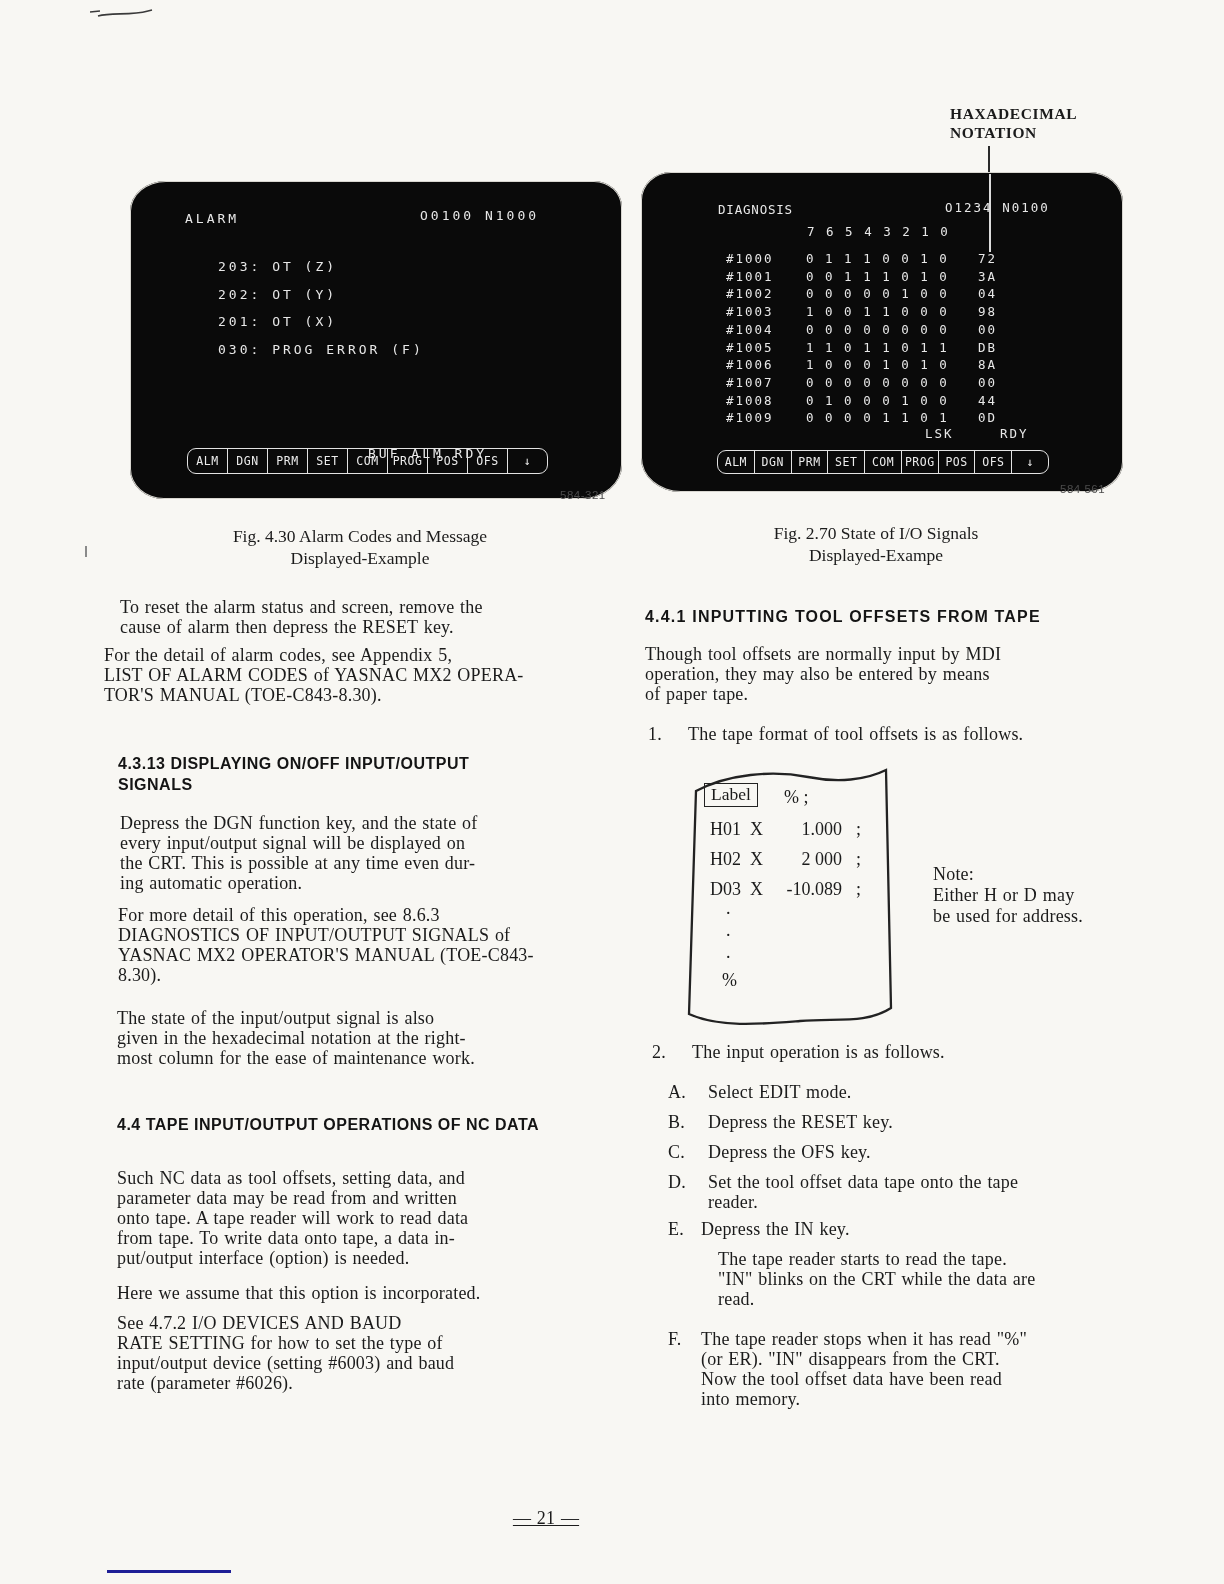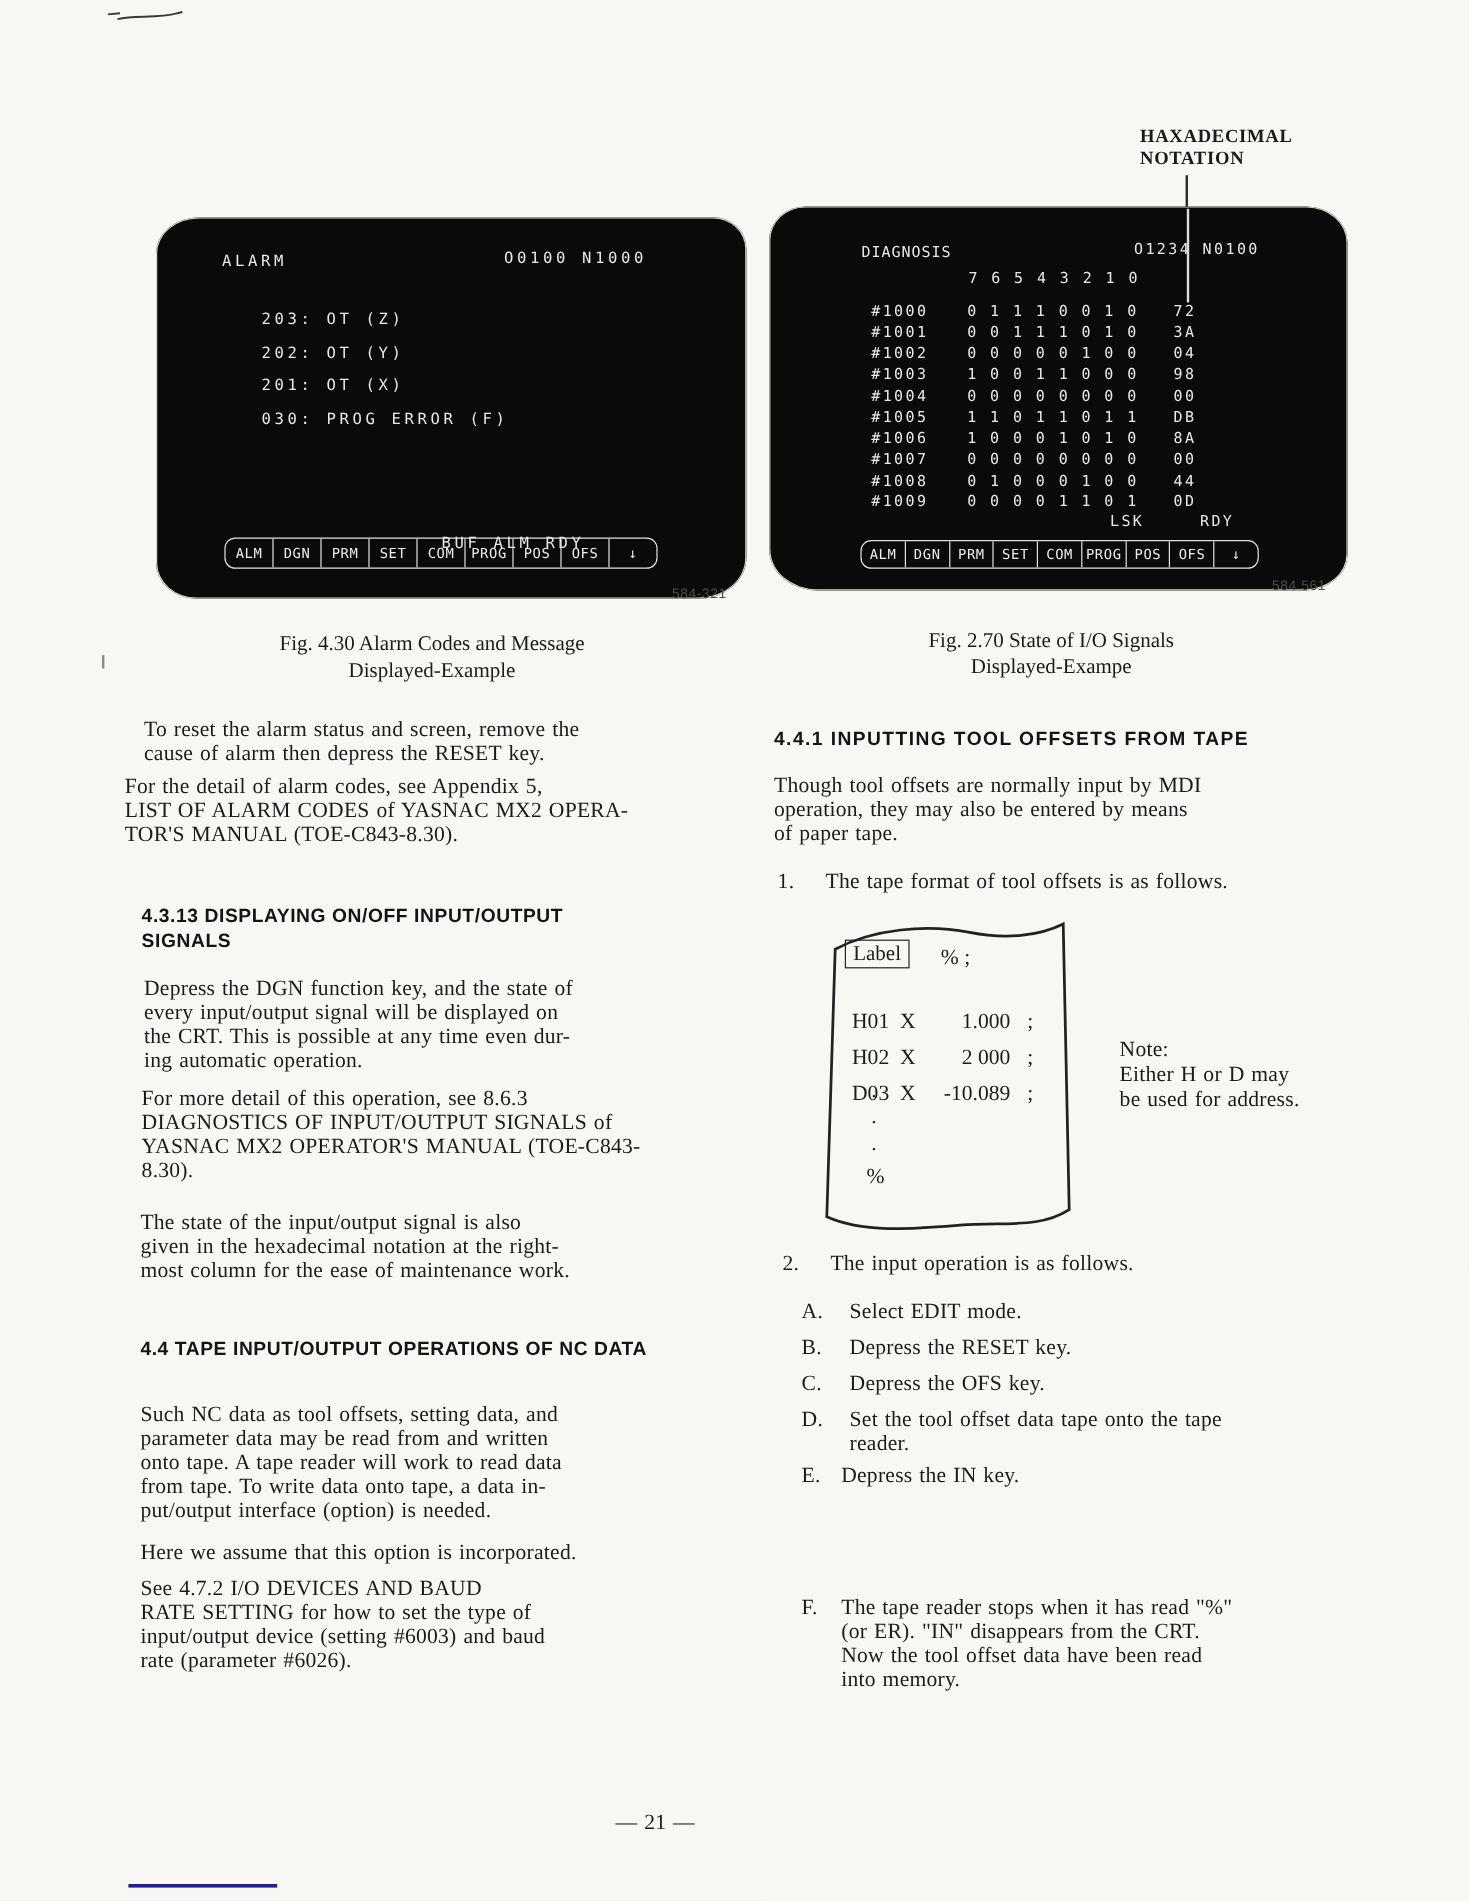--- a/index.html
+++ b/index.html
@@ -35,21 +35,21 @@
   .pre{white-space:pre;}
   .caption{font-size:17.5px;line-height:21.5px;text-align:center;white-space:pre-line;}
   .photo-id{font-family:"Liberation Sans", sans-serif;font-size:11.5px;color:#4c4c4c;letter-spacing:0.5px;}
   .annot-label{font-weight:bold;font-size:15.5px;line-height:19px;letter-spacing:0.6px;white-space:pre-line;font-family:"Liberation Serif", serif;}
   .vline-black{position:absolute;width:2px;background:#2a2a2a;}
   .vline-white{position:absolute;width:2px;background:#dcdcdc;}
   .li-row{display:flex;}
   .li-no{flex:0 0 40px;}
   .li-no-narrow{flex:0 0 33px;}
   .tape-text{font-size:18px;line-height:20px;}
-  .tape-row{position:absolute;display:flex;font-size:18px;margin-top:22px;}
+  .tape-row{position:absolute;display:flex;font-size:18px;}
   .tape-addr{width:40px;}
   .tape-ax{width:28px;}
   .tape-val{width:64px;text-align:right;}
   .tape-end{padding-left:14px;}
   .label-box{display:inline-block;border:1.7px solid #222;padding:0 6px 1px 6px;font-size:17.5px;}
   .blue-rule{position:absolute;height:3px;background:#1f1f96;}
   .scan-tick{position:absolute;background:#8a8a8a;}
 </style>
 </head>
 <body>
@@ -258,24 +258,27 @@
   </div>
   <div class="abs body-text li-row" style="left:668px;top:1172px;width:490px;">
     <span class="li-no">D.</span>
     <span class="preline">Set the tool offset data tape onto the tape
 reader.</span>
   </div>
   <div class="abs body-text li-row" style="left:668px;top:1219px;width:490px;">
     <span class="li-no-narrow">E.</span>
     <span class="preline">Depress the IN key.</span>
   </div>
+  <div class="abs body-text preline" style="left:718px;top:1249px;width:450px;">The tape reader starts to read the tape.
+"IN" blinks on the CRT while the data are
+read.</div>
   <div class="abs body-text li-row" style="left:668px;top:1329px;width:500px;">
     <span class="li-no-narrow">F.</span>
     <span class="preline">The tape reader stops when it has read "%"
 (or ER).  "IN" disappears from the CRT.
 Now the tool offset data have been read
 into memory.</span>
   </div>
 
-  <div class="abs body-text" style="left:0;top:1508px;width:1092px;text-align:center;">— 21 —</div>
+  <div class="abs body-text" style="left:0;top:1508px;width:1092px;text-align:center;text-decoration:underline;">— 21 —</div>
   <div class="blue-rule" style="left:107px;top:1570px;width:124px;"></div>
 
 </div>
 
 </body></html>

